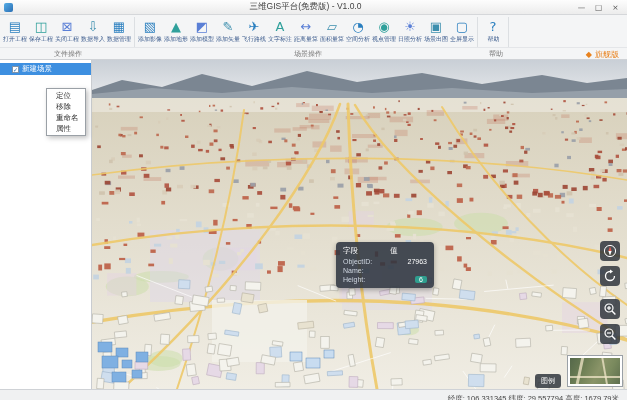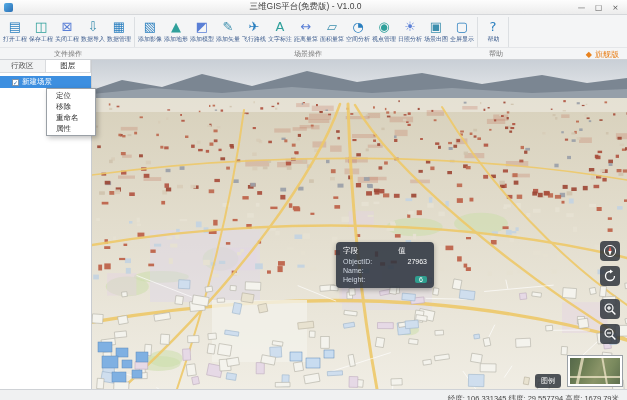--- a/index.html
+++ b/index.html
@@ -41,37 +41,37 @@
   .tree-row.child{padding-left:12px}
   .tree-row.selected{background:#3d8fe0;color:#fff}
   .expander{font-size:6px;color:#444;font-family:"DejaVu Sans",sans-serif}
   .cbx{width:7px;height:7px;background:#fff;border:1px solid #7f93a8;font-size:6px;line-height:5px;text-align:center;color:#2a6fb0;font-family:"DejaVu Sans",sans-serif;flex:none}
 
   
   .map{position:relative;flex:1;overflow:hidden;background:#e9e3d3}
   svg.map-art{position:absolute;inset:0;display:block}
 
   .tooltip{position:absolute;left:244px;top:182px;width:98px;background:rgba(45,52,64,.88);border-radius:4px;color:#fff;padding:4px 7px 5px;font-size:7px;box-shadow:0 2px 5px rgba(0,0,0,.3)}
-  .tt-header{display:flex;font-size:7.5px;margin-bottom:0;color:#fff;gap:40px}
+  .tt-header{display:flex;font-size:7.5px;margin-bottom:0;color:#fff;gap:32px}
   .tt-row{display:flex;justify-content:space-between;margin-top:2px;color:#cfd6e0}
   .tt-val{color:#fff}
   .chip{background:#2f9e8f;border-radius:2px;padding:0 4px;color:#fff}
 
   .map-controls{position:absolute;right:7px;top:181px;display:flex;flex-direction:column;gap:5px}
   .mc-btn{width:20px;height:20px;background:rgba(42,47,56,.82);border-radius:4px;display:flex;align-items:center;justify-content:center;cursor:pointer}
   .mc-btn svg{display:block}
   .zoom-gap{height:3px}
 
   .legend-btn{position:absolute;right:66px;top:314px;background:rgba(42,47,56,.82);color:#fff;font-size:7px;padding:2px 6px;border-radius:3px;cursor:pointer}
   .minimap{position:absolute;right:5px;top:296px;width:54px;height:30px;border:2px solid #fff;outline:1px solid #9aa0a6;background:
     linear-gradient(115deg,#55684a 0%,#6e7f55 30%,#8a9468 55%,#7a8a5e 75%,#5e6f4e 100%);cursor:pointer;overflow:hidden}
   .minimap .mm-road{position:absolute;background:rgba(240,230,200,.75)}
 
   
-  .context-menu{position:absolute;left:46px;top:88px;width:50px;background:#fff;border:1px solid #9aa0a6;box-shadow:2px 2px 5px rgba(0,0,0,.25);z-index:20;padding:1px 0}
+  .context-menu{position:absolute;left:46px;top:88px;width:40px;background:#fff;border:1px solid #9aa0a6;box-shadow:2px 2px 5px rgba(0,0,0,.25);z-index:20;padding:1px 0}
   .cm-item{height:11px;display:flex;align-items:center;padding-left:9px;font-size:7.5px;color:#333;cursor:pointer}
 
   
   .statusbar{height:11px;background:#f0f1f2;border-top:1px solid #cfd2d6;display:flex;align-items:center;justify-content:flex-end;padding:9px 8px;font-size:7.5px;color:#444}
 </style>
 </head>
 <body>
 
 <div class="titlebar">
   <span class="app-icon"></span>
@@ -175,24 +175,20 @@
     <span class="upgrade">
       <span class="gem">◆</span>
       <span>旗舰版</span>
     </span>
   </div>
 </div>
 
 <div class="content">
 
   <div class="sidebar">
-    <div class="side-tabs">
-      <span class="side-tab">行政区</span>
-      <span class="side-tab active">图层</span>
-    </div>
     <div class="tree">
       <div class="tree-row child selected">
         <span class="cbx">✓</span>
         <span>新建场景</span>
       </div>
     </div>
   </div>
 
   <div class="map">
     <svg class="map-art" viewBox="0 0 535 329" preserveAspectRatio="none">

